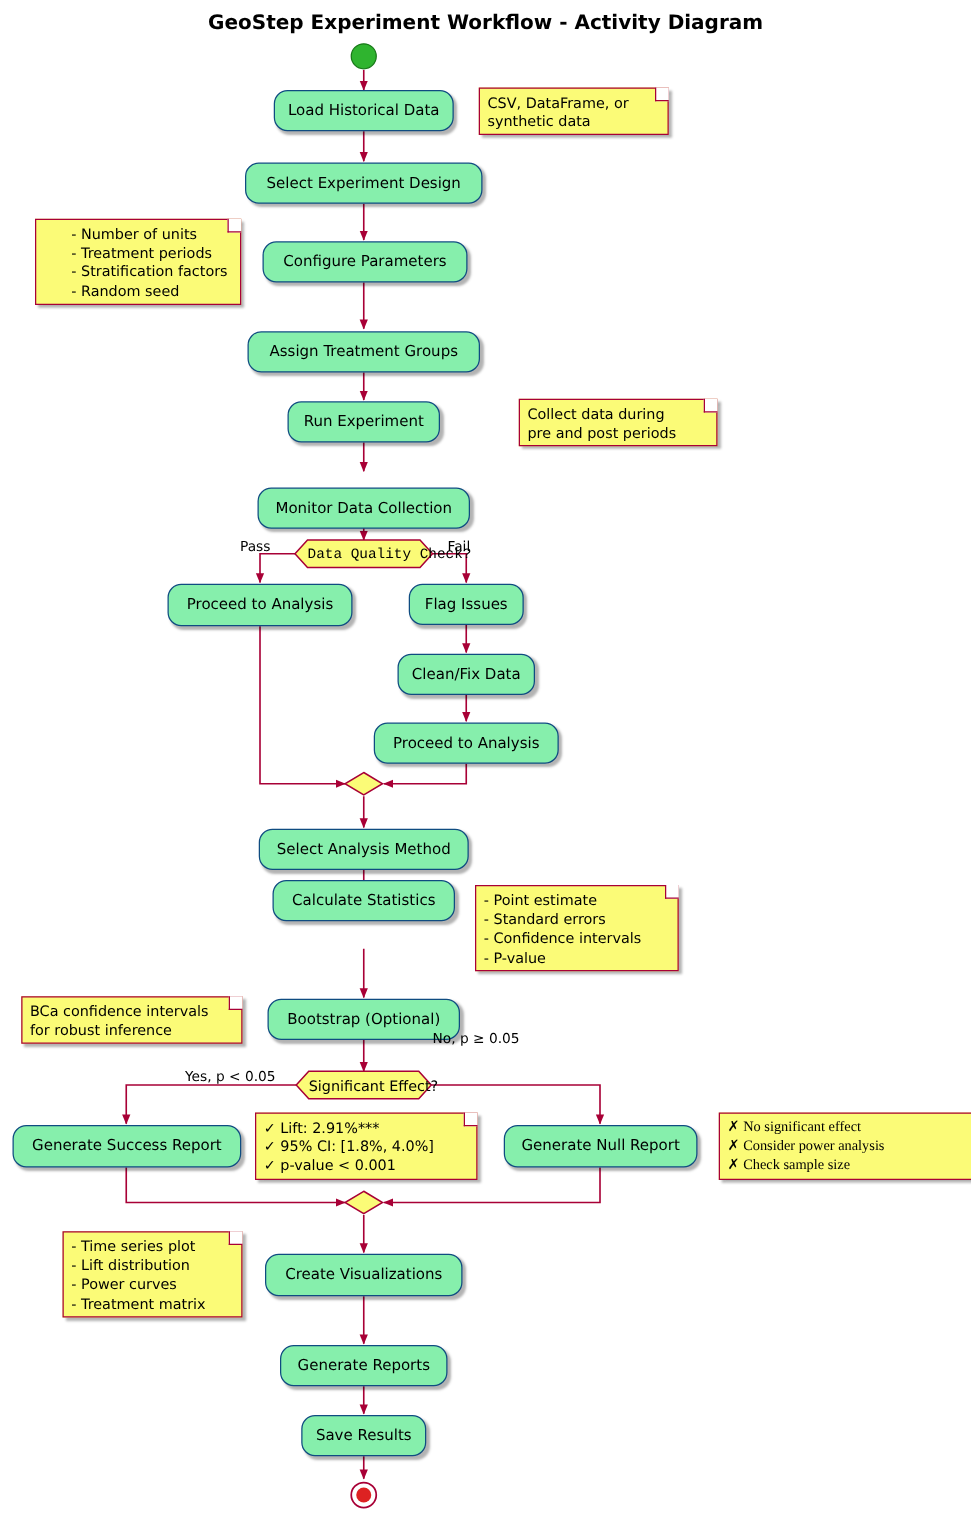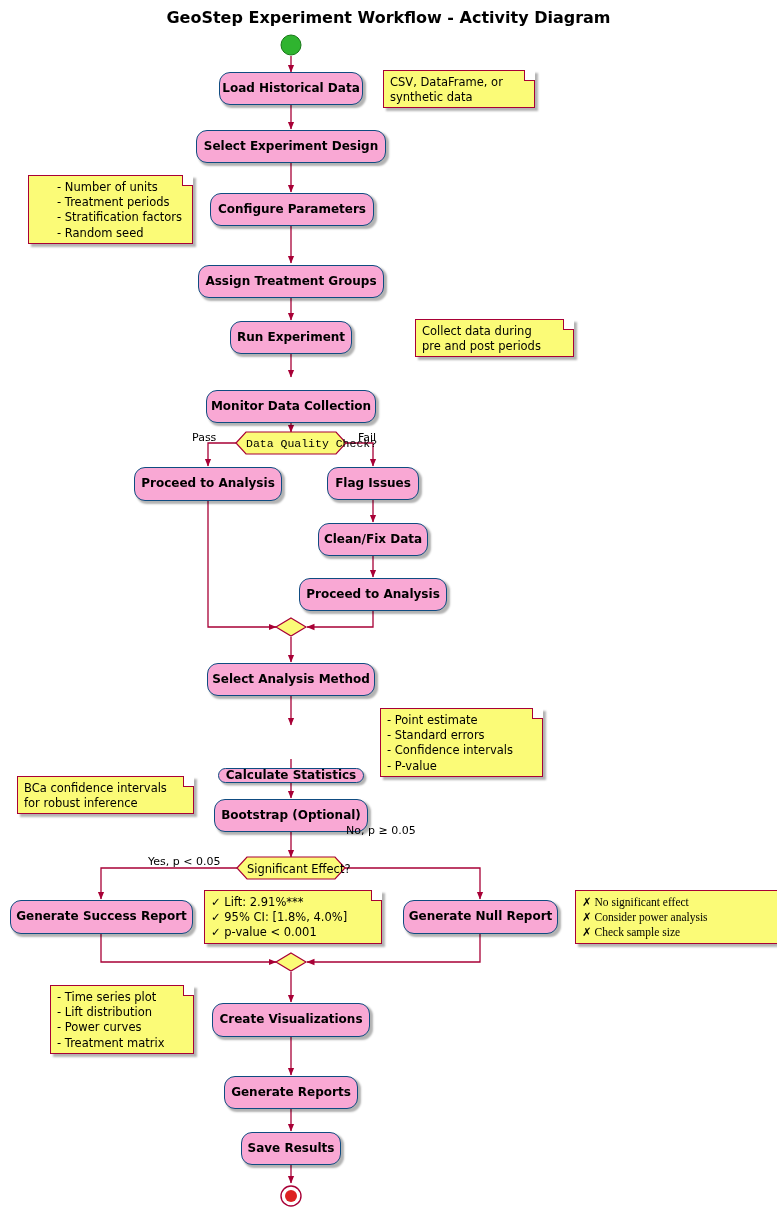--- a/index.html
+++ b/index.html
@@ -28,34 +28,33 @@
     text-align: center;
     font-size: 16px;
     font-weight: bold;
     color: #000000;
     font-family: "DejaVu Sans", sans-serif;
   }
   
   .act {
     position: absolute;
     box-sizing: border-box;
-    background: #f9a8d4;
+    background: #86efac;
     border: 1.4px solid #0F4C81;
     border-radius: 11px;
     color: #000000;
     font-size: 12px;
     line-height: 1.1;
     display: flex;
     align-items: center;
     justify-content: center;
     text-align: center;
     box-shadow: 2.5px 2.5px 2px rgba(0,0,0,0.30);
     padding: 0 15px;
     white-space: nowrap;
-    font-weight: bold;
   }
   
   .note {
     position: absolute;
     box-sizing: border-box;
     background: #FBFB77;
     border: 1.2px solid #A80036;
     color: #000000;
     font-size: 11.5px;
     line-height: 1.32;
@@ -182,21 +181,21 @@
 <div class="act" style="left:134px; top:467px; width:148px; height:34px;">Proceed to Analysis</div>
 
 <div class="act" style="left:327px; top:467px; width:92px; height:33px;">Flag Issues</div>
 
 <div class="act" style="left:318px; top:523px; width:110px; height:33px;">Clean/Fix Data</div>
 
 <div class="act" style="left:299px; top:578px; width:148px; height:33px;">Proceed to Analysis</div>
 
 <div class="act" style="left:207px; top:663px; width:168px; height:33px;">Select Analysis Method</div>
 
-<div class="act" style="left:218px; top:768px; width:146px; height:15px;">Calculate Statistics</div>
+<div class="act" style="left:218px; top:704px; width:146px; height:33px;">Calculate Statistics</div>
 
 <div class="act" style="left:214px; top:799px; width:154px; height:33px;">Bootstrap (Optional)</div>
 
 <div class="act" style="left:10px; top:900px; width:183px; height:34px;">Generate Success Report</div>
 
 <div class="act" style="left:403px; top:900px; width:155px; height:34px;">Generate Null Report</div>
 
 <div class="act" style="left:212px; top:1003px; width:158px; height:34px;">Create Visualizations</div>
 
 <div class="act" style="left:224px; top:1076px; width:134px; height:33px;">Generate Reports</div>
@@ -220,21 +219,21 @@
 - Random seed</div>
 
 <div class="note" style="left:371px; top:319px; width:159px; height:38px;margin-left:44px;">Collect data during
 pre and post periods</div>
 
 <div class="note" style="left:380px; top:708px; width:163px; height:69px;">- Point estimate
 - Standard errors
 - Confidence intervals
 - P-value</div>
 
-<div class="note" style="left:17px; top:776px; width:177px; height:38px;">BCa confidence intervals
+<div class="note" style="left:17px; top:797px; width:177px; height:38px;">BCa confidence intervals
 for robust inference</div>
 
 <div class="note" style="left:204px; top:890px; width:178px; height:54px;">✓ Lift: 2.91%***
 ✓ 95% CI: [1.8%, 4.0%]
 ✓ p-value &lt; 0.001</div>
 
 <div class="note" style="left:575px; top:890px; width:233px; height:54px;font-family:Liberation Serif, serif;">✗ No significant effect
 ✗ Consider power analysis
 ✗ Check sample size</div>
 

